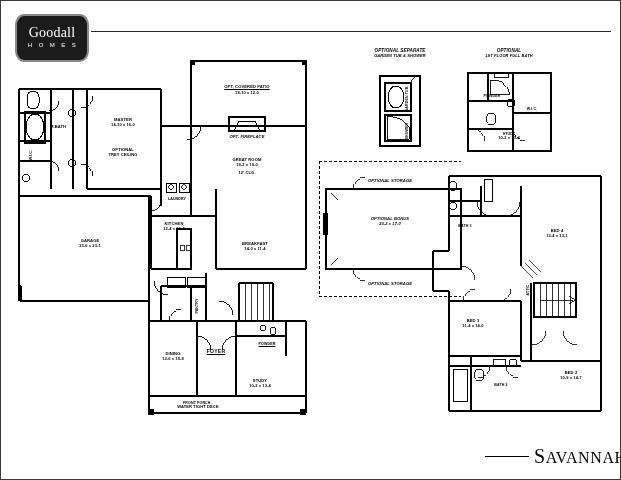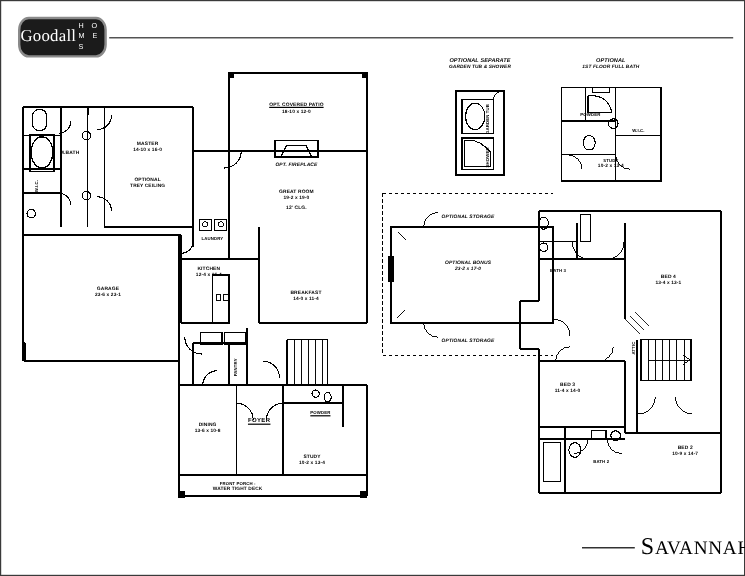--- a/index.html
+++ b/index.html
@@ -2,23 +2,23 @@
 <html><head>
 <meta charset="utf-8">
 <style>
   html,body{margin:0;padding:0;background:#ffffff;}
   body{width:621px;height:480px;overflow:hidden;
        font-family:"Liberation Sans",sans-serif;color:#000;}
   #page{position:relative;width:621px;height:480px;box-sizing:border-box;
         border:1px solid #3a3a3a;background:#fff;}
 
   
-  #logo-block{position:absolute;left:14px;top:13px;width:74px;height:34px;
+  #logo-block{position:absolute;left:14px;top:13px;width:74px;height:48px;
       background:#1b1b1b;border-radius:9px/11px;border:2px solid #8a8a8a;
-      box-sizing:border-box;display:flex;
+      box-sizing:border-box;display:flex;flex-direction:column;
       align-items:center;justify-content:center;}
   #logo-word{font-family:"Liberation Serif",serif;color:#fff;font-size:14px;
       line-height:14px;letter-spacing:.2px;}
   #logo-sub{color:#fff;font-size:6px;letter-spacing:2.4px;line-height:9px;
       margin-top:1px;padding-left:2px;}
   #logo-rule{position:absolute;left:90px;top:30px;width:520px;height:0;
       border-top:1px solid #2b2b2b;}
 
   
   #title-rule{position:absolute;left:484px;top:455px;width:44px;height:0;

